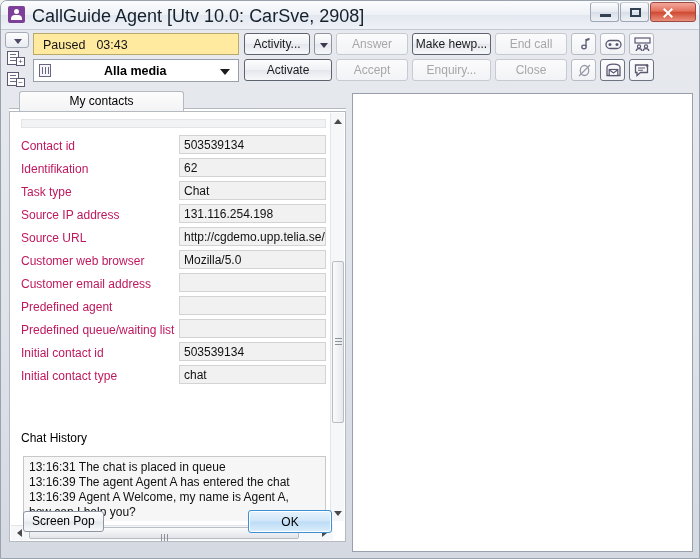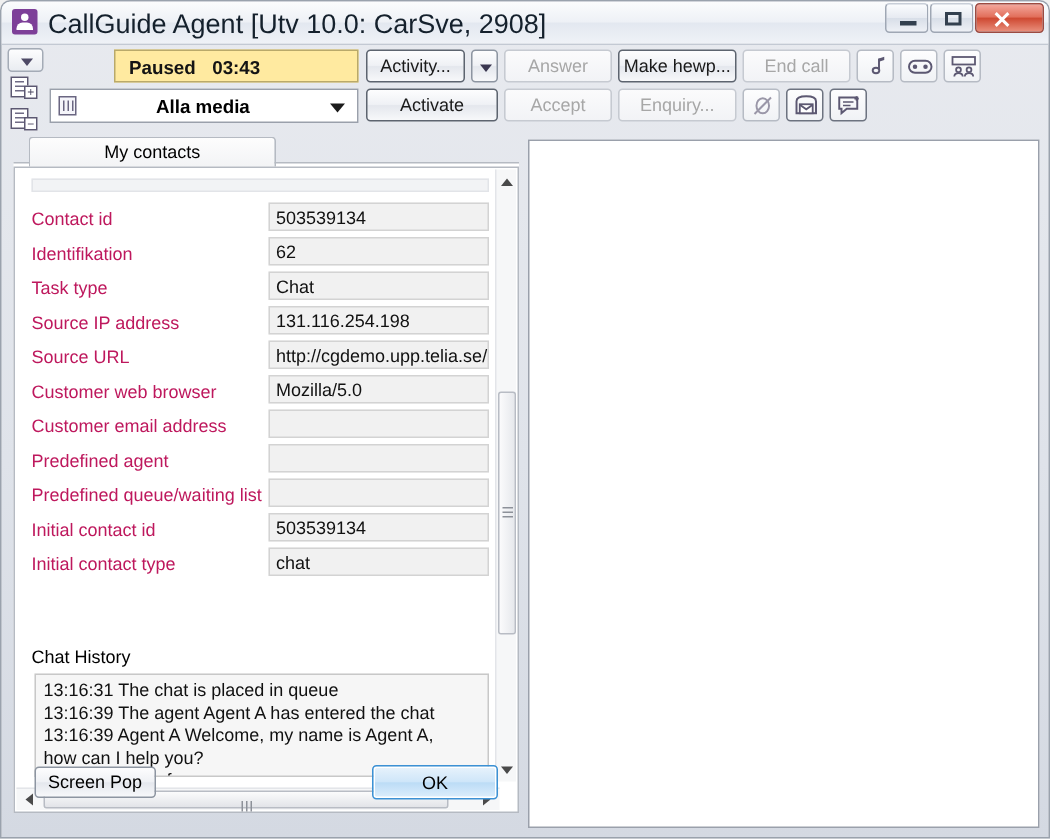--- a/index.html
+++ b/index.html
@@ -68,23 +68,22 @@
   .mini-doc i{display:block;height:1px;background:#6f6b85;margin:2px 2px 0 2px;}
   .mini-badge{
     position:absolute;left:11px;top:7px;width:9px;height:9px;
     border:1px solid #5c5872;background:#fff;box-sizing:border-box;
     font-size:8px;line-height:7px;text-align:center;color:#4b4761;
   }
   .status-col{position:absolute;left:32px;top:3px;width:206px;}
   .status-bar{
     height:22px;box-sizing:border-box;
     background:#ffeaa0;border:1px solid #b9a96a;
-    font-weight:bold;font-size:12.5px;color:#141414;
+    font-weight:normal;font-size:12.5px;color:#141414;
     padding:4px 0 0 9px;
-    margin-left:43px;
   }
   .status-bar .tm{margin-left:11px;}
   .media-sel{
     margin-top:4px;height:23px;box-sizing:border-box;
     background:#fff;border:1px solid #9aa0ab;
     position:relative;
   }
   .media-ic{
     position:absolute;left:5px;top:4px;width:12px;height:13px;
     border:1px solid #6a6681;box-sizing:border-box;background:#f5f5fa;
@@ -139,21 +138,21 @@
   .top-strip{position:absolute;left:10px;top:6px;width:305px;height:9px;background:#f2f3f5;border:1px solid #e2e4e8;box-sizing:border-box;}
   .frow{position:absolute;left:0;width:322px;height:23px;}
   .flabel{position:absolute;left:10px;top:4px;font-size:12px;color:#be185d;white-space:nowrap;}
   .fval{
     position:absolute;left:168px;top:0;width:147px;height:19px;box-sizing:border-box;
     background:#f1f1f1;border:1px solid #d3d3d3;
     font-size:12px;color:#111;padding:2px 0 0 4px;overflow:hidden;white-space:nowrap;
   }
   .chat-label{position:absolute;left:10px;top:318px;font-size:12px;}
   .chat-box{
-    position:absolute;left:12px;top:336px;width:303px;height:69px;box-sizing:border-box;
+    position:absolute;left:12px;top:343px;width:303px;height:69px;box-sizing:border-box;
     background:#f6f6f6;border:1px solid #c8c8c8;overflow:hidden;
     padding:3px 4px 0 5px;
   }
   .chat-line{font-size:12px;line-height:15px;white-space:nowrap;color:#111;}
   .chat-line.clip{overflow:hidden;height:7px;}
   
   .vscroll{
     position:absolute;right:1px;top:1px;width:14px;height:408px;box-sizing:border-box;
     background:#f6f7f8;border-left:1px solid #e3e5e9;
   }
@@ -294,20 +293,21 @@
               <circle cx="6" cy="10.5" r="1.6" fill="none" stroke="#5c5872" stroke-width="1.2"></circle>
               <circle cx="13" cy="10.5" r="1.6" fill="none" stroke="#5c5872" stroke-width="1.2"></circle>
               <path d="M3.2 15c0-1.5 1.3-2.3 2.8-2.3s2.8.8 2.8 2.3M10.2 15c0-1.5 1.3-2.3 2.8-2.3s2.8.8 2.8 2.3" fill="none" stroke="#5c5872" stroke-width="1.2"></path>
             </svg>
         </span>
       </div>
       <div class="btn-row">
         <button class="jbtn strong" style="width:88px">Activate</button>
         <button class="jbtn disabled" style="width:72px">Accept</button>
         <button class="jbtn disabled" style="width:79px">Enquiry...</button>
+        <button class="jbtn disabled" style="width:72px">Close</button>
         <span class="ibtn">
           <svg width="19" height="17" viewBox="0 0 19 17">
               <ellipse cx="9.5" cy="8.5" rx="4.2" ry="5" fill="none" stroke="#9a97a8" stroke-width="1.3"></ellipse>
               <path d="M4 14L15 3" stroke="#9a97a8" stroke-width="1.3"></path>
             </svg>
         </span>
         <span class="ibtn on">
           <svg width="19" height="17" viewBox="0 0 19 17">
               <path d="M3 5.5c0-2 1.6-3.3 6.5-3.3S16 3.5 16 5.5v8H3z" fill="none" stroke="#5c5872" stroke-width="1.3"></path>
               <rect x="5.2" y="7.5" width="8.6" height="6" fill="#fff" stroke="#5c5872" stroke-width="1.2"></rect>

